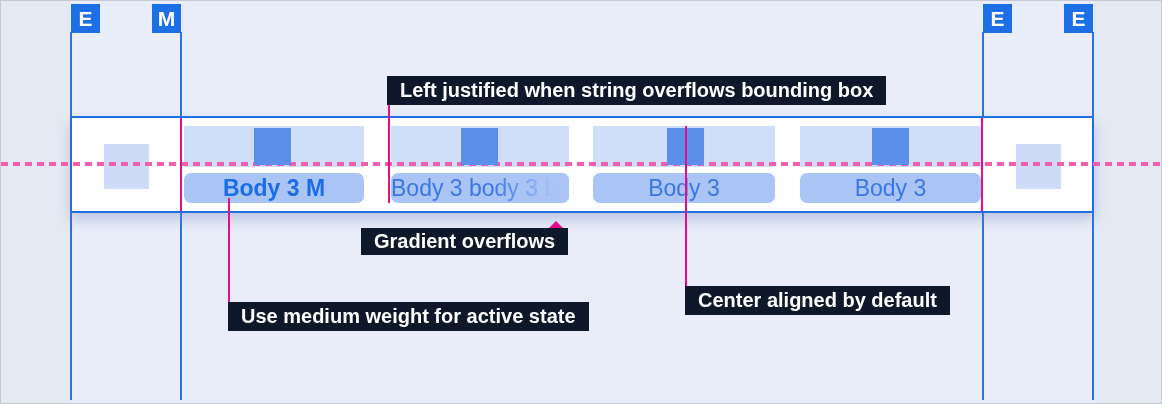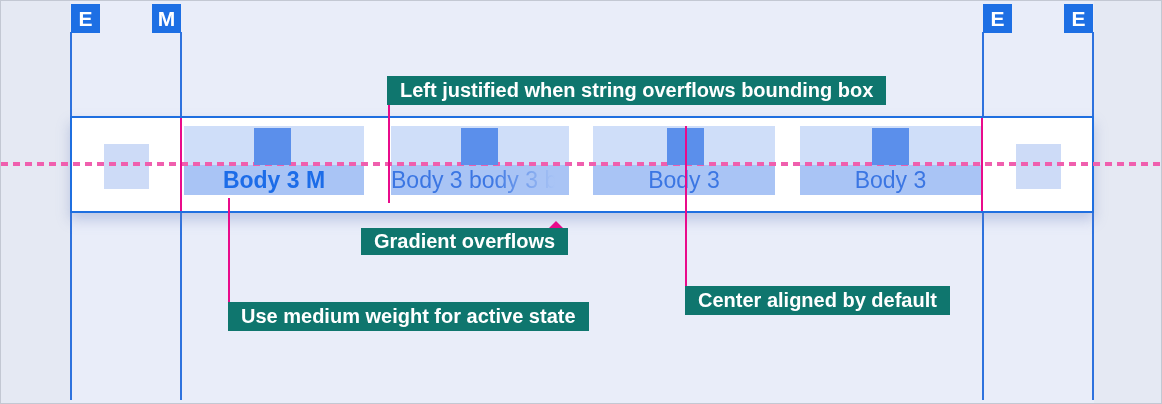--- a/index.html
+++ b/index.html
@@ -17,38 +17,38 @@
     align-items:center;justify-content:center;
   }
   #band{
     position:absolute;left:69px;top:115px;width:1024px;height:97px;
     box-sizing:border-box;background:#ffffff;border:2px solid #1f6fe0;
     box-shadow:0 7px 12px rgba(110,130,190,.35);z-index:2;
   }
   .mini-square{position:absolute;top:143px;width:45px;height:45px;background:#cddbf7;z-index:3;}
   .tab-block{position:absolute;top:125px;height:41px;background:#cfdef9;z-index:3;}
   .tab-label{
-    position:absolute;top:164px;height:30px;background:#a9c4f5;z-index:3;
+    position:absolute;top:172px;height:30px;background:#a9c4f5;z-index:3;
     font-size:23px;line-height:30px;color:#3b76e3;text-align:center;
-    overflow:hidden;white-space:nowrap;
+    overflow:hidden;white-space:nowrap;border-radius:7px;
   }
   .tab-label.active{font-weight:bold;color:#1c6ce8;}
   .tab-label.truncate{text-align:left;}
   .fade-overlay{
     position:absolute;right:0;top:0;bottom:0;width:78px;z-index:4;
     background:linear-gradient(90deg, rgba(169,196,245,0) 0%, #a9c4f5 82%);
   }
   #dashed-baseline{
     position:absolute;left:0;top:161px;width:1162px;height:4px;z-index:4;
     background:repeating-linear-gradient(90deg,#f05fae 0 7px,transparent 7px 12px);
   }
   .indicator{position:absolute;top:127px;width:37px;height:37px;background:#5b8feb;z-index:5;}
   .ann-line{position:absolute;width:2px;background:#e90b8b;z-index:6;}
   .ann-label{
-    position:absolute;background:#0f766e;color:#fff;font-weight:bold;
+    position:absolute;background:#0f172a;color:#fff;font-weight:bold;
     font-size:20px;line-height:29px;height:29px;padding:0 13px;
     white-space:nowrap;z-index:7;
   }
   .caret-up{
     position:absolute;right:5px;top:-7px;width:0;height:0;z-index:7;
     border-left:7px solid transparent;border-right:7px solid transparent;
     border-bottom:7px solid #e90b8b;
   }
 </style>
 </head>

